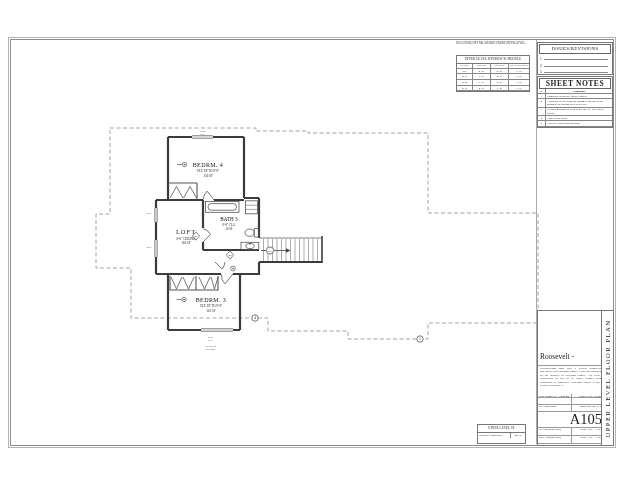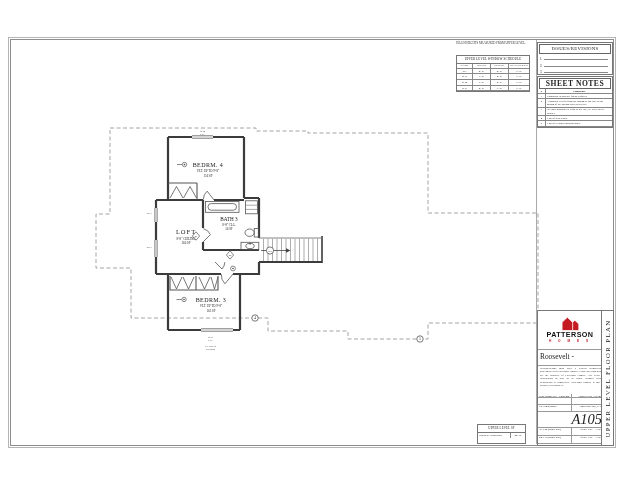--- a/index.html
+++ b/index.html
@@ -41,21 +41,21 @@
   .brand{font-family:"Liberation Sans","DejaVu Sans",sans-serif;font-weight:bold;font-size:7.2px;
          letter-spacing:.4px;color:#111;line-height:8px;}
   .brand-sub{font-family:"Liberation Sans","DejaVu Sans",sans-serif;font-weight:bold;font-size:3.2px;
              letter-spacing:3px;line-height:4.5px;}
   .title-cell{top:38px;height:16px;font-size:7.4px;line-height:16px;padding-left:2px;}
   .disc-cell{top:54px;height:29px;font-size:2.8px;line-height:3.5px;padding:1.5px 2px;text-align:justify;color:#333;}
   .split{display:flex;}
   .split>div{overflow:hidden;font-size:2.8px;line-height:3.3px;padding:.5px 1px;}
   .info1{top:83px;height:10px;}
   .info2{top:93px;height:7px;}
-  .a105{top:100px;height:16px;font-size:14.5px;line-height:16px;text-align:right;padding-right:2px;font-style:italic;}
+  .a105{top:100px;height:16px;font-size:14.5px;line-height:16px;text-align:right;padding-right:2px;}
   .paper1{top:116px;height:8px;}
   .paper2{top:124px;height:8px;}
   .cl{width:34px;}
   .cr{width:30px;text-align:right;border-left:1px solid #999;}
   .vstrip{left:601px;top:310px;width:11px;height:134px;border:1px solid #777;
           display:flex;align-items:center;justify-content:center;background:#fff;}
   .vstrip>div{transform:rotate(-90deg);white-space:nowrap;font-size:6.8px;letter-spacing:1.4px;color:#222;}
   
   .sf{left:477px;top:424px;width:47px;height:18px;border:1px solid #777;background:#fff;}
   .sf-h{font-size:3px;line-height:7px;text-align:center;border-bottom:1px solid #777;letter-spacing:.2px;}
@@ -255,28 +255,20 @@
     <div>A handrail is req'd from the nosing at top riser to the nosing of the bottom riser as per IRC</div>
     <div class="c">3</div>
     <div>36" min. guardrail is req'd as per IRC, w/ style as per builder</div>
     <div class="c">4</div>
     <div>Line of wall below</div>
     <div class="c">5</div>
     <div>Line of ceiling transition above</div>
   </div>
 
   <div class="abs tb">
-    <div class="tb-row logo-cell">
-      <svg width="24" height="15" viewBox="0 0 26 17">
-        <path d="M14,9 L18.5,4.8 L23,9 V16.5 H14 Z" fill="#c41a22" stroke="#ffffff" stroke-width="0.9"></path>
-        <path d="M4,7.2 L10,1.5 L16,7.2 V16.5 H4 Z" fill="#c41a22" stroke="#ffffff" stroke-width="0.9"></path>
-      </svg>
-      <div class="brand">PATTERSON</div>
-      <div class="brand-sub" style="color:#c41a22">H O M E S</div>
-    </div>
     <div class="tb-row title-cell">Roosevelt - Contemp.</div>
     <div class="tb-row disc-cell">Reproductions must have a written authorization agreement with Patterson Homes. Plans and dimensions are the property of Patterson Homes. Any reuse or distribution in part or in whole without written permission is prohibited. Patterson Homes is not an architect or engineer.</div>
     <div class="tb-row info1 split">
       <div class="cl">Plan: Roosevelt - Contemp.</div>
       <div class="cr">Aurora Crest, Lot 48</div>
     </div>
     <div class="tb-row info2 split">
       <div class="cl">10 August 2023</div>
       <div class="cr">American Fork, UT</div>
     </div>

